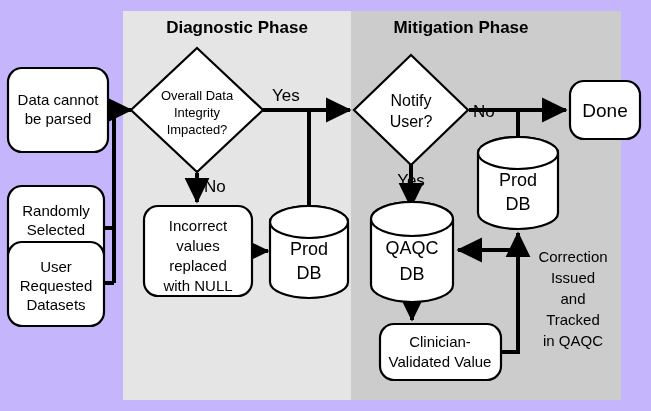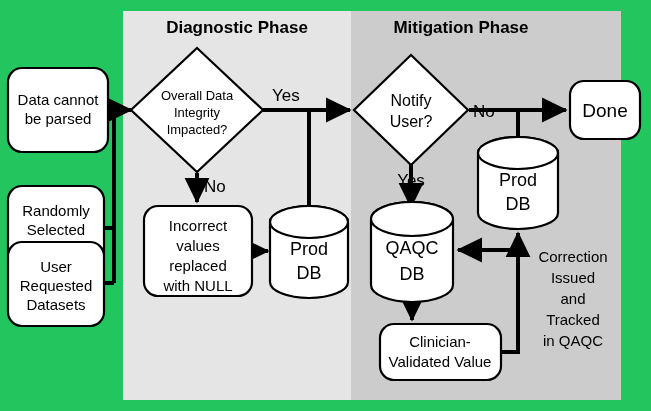--- a/index.html
+++ b/index.html
@@ -4,21 +4,21 @@
 <style>
   html, body {
     margin: 0;
     padding: 0;
     background: #ffffff;
   }
   #canvas {
     position: relative;
     width: 651px;
     height: 411px;
-    background: #22c55e;
+    background: #c4b5fd;
     font-family: "Liberation Sans", sans-serif;
     overflow: hidden;
   }
   #canvas svg {
     position: absolute;
     top: 0;
     left: 0;
   }
   .phase-title {
     font-weight: bold;

